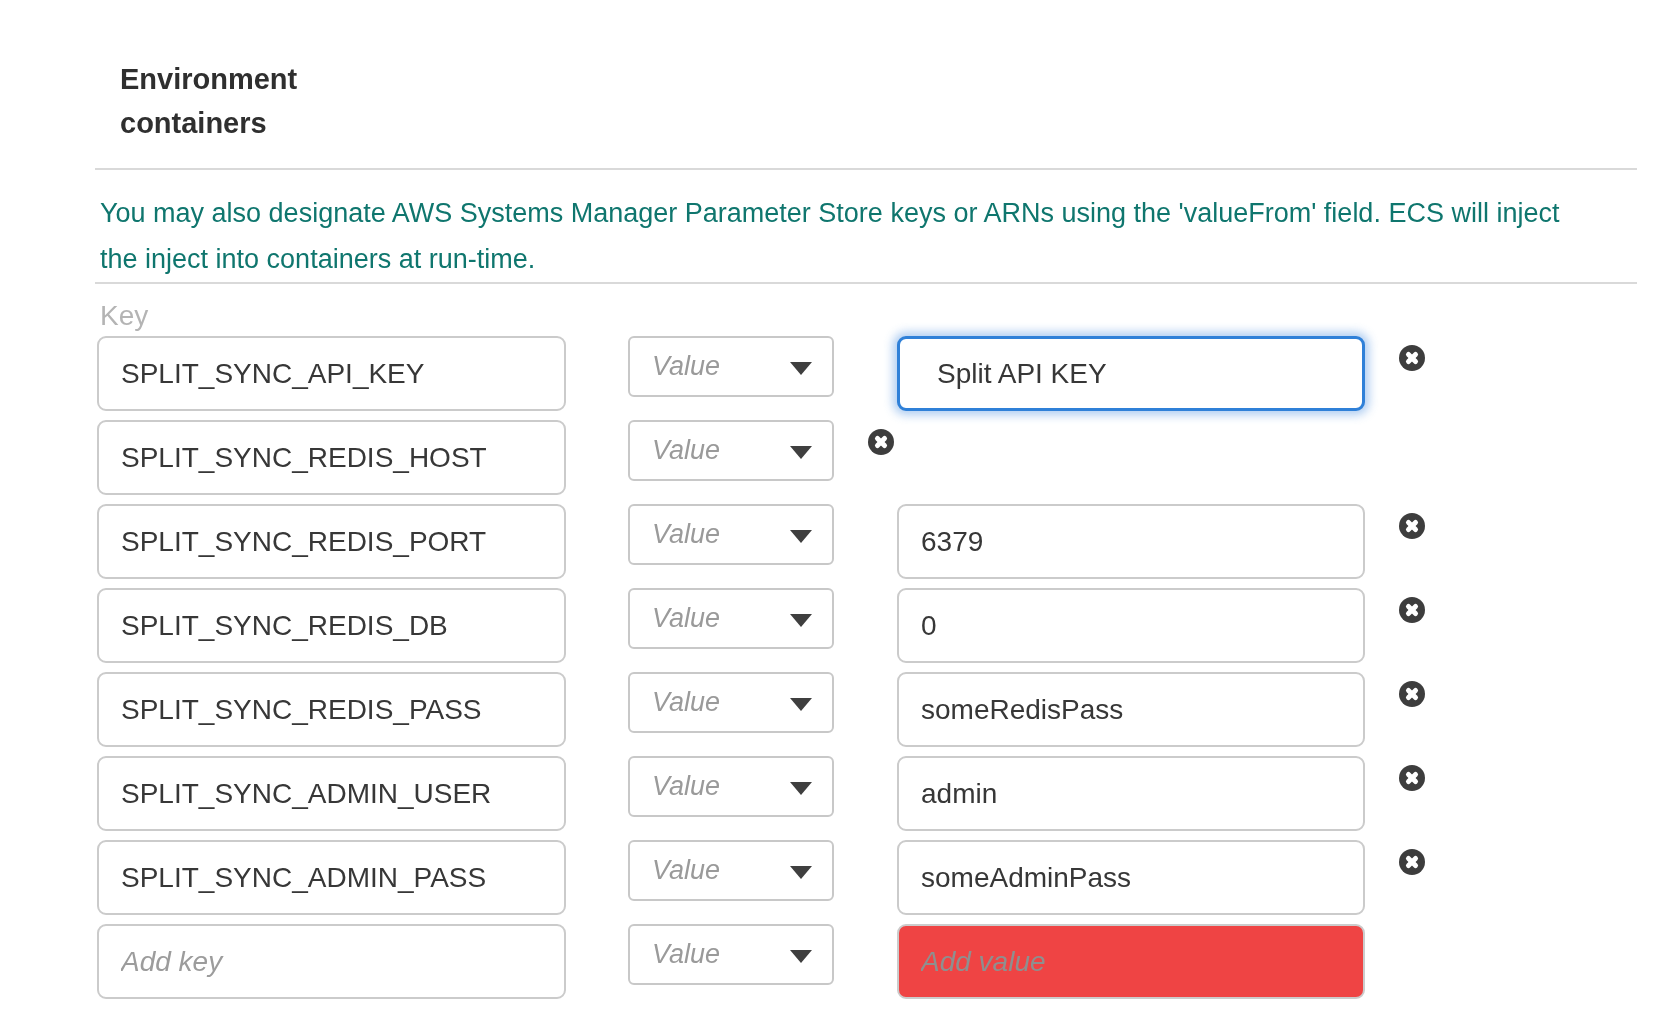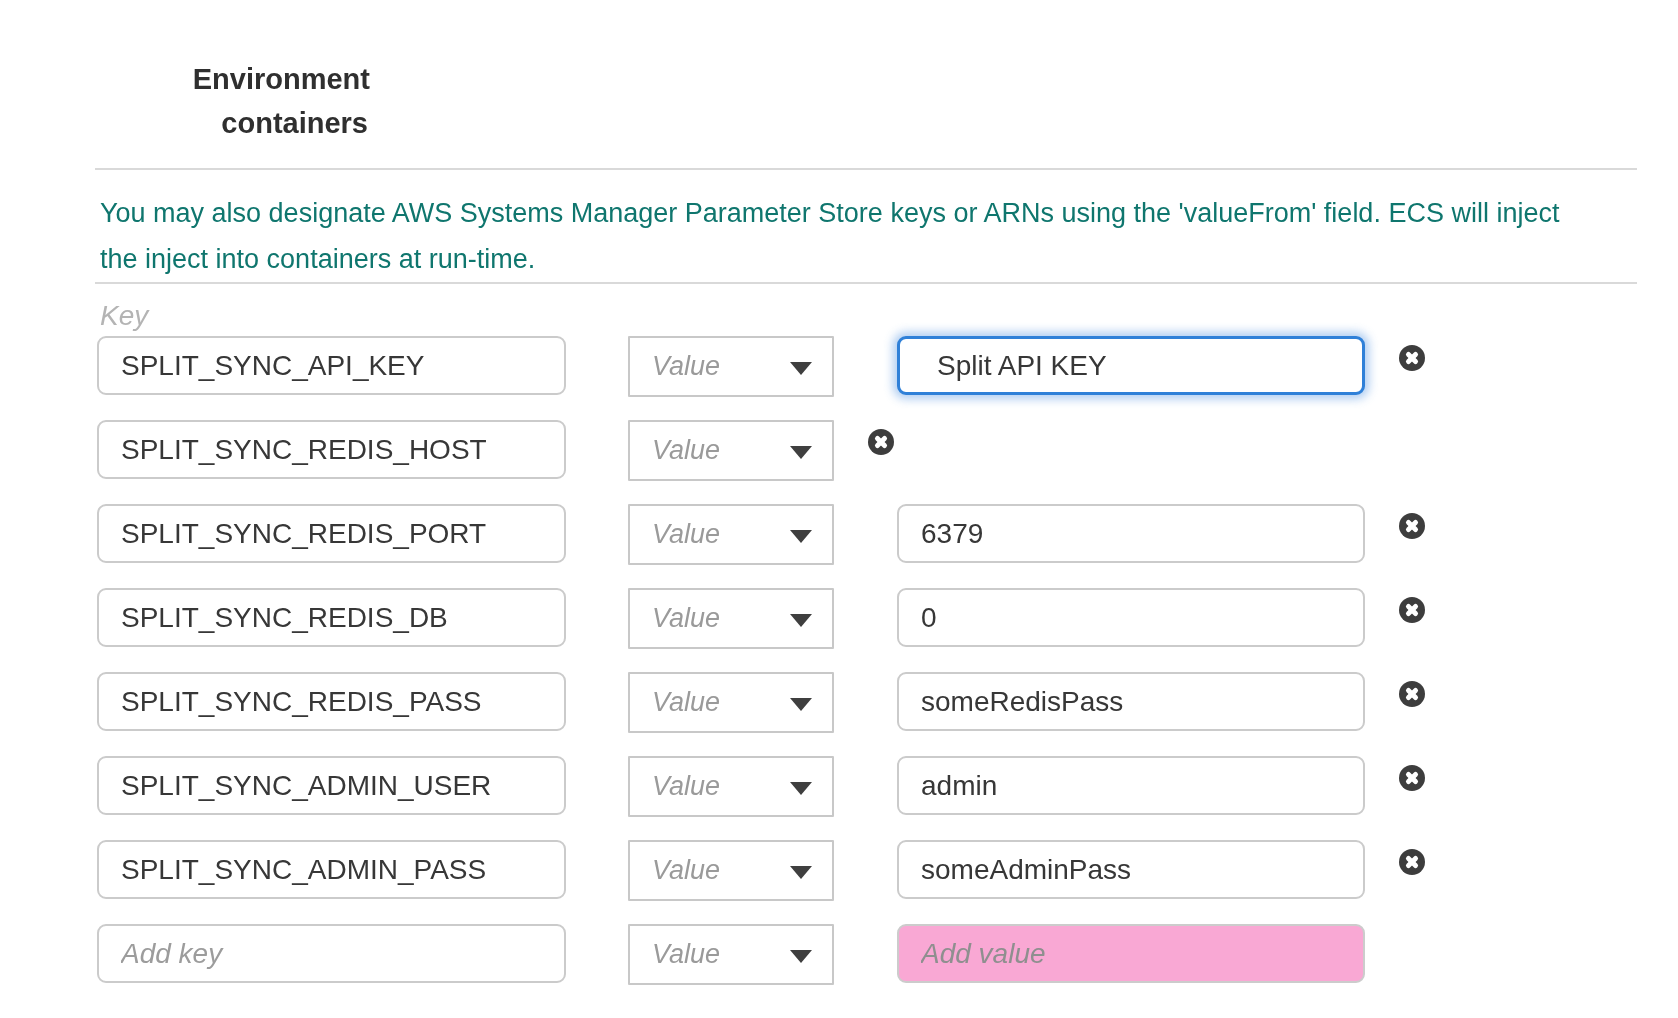--- a/index.html
+++ b/index.html
@@ -13,21 +13,20 @@
     background: #ffffff;
     overflow: hidden;
   }
 
   
   .form-label {
     position: absolute;
     left: 120px;
     top: 57px;
     width: 250px;
-    text-align: right;
     font-size: 29px;
     font-weight: bold;
     color: #2f2f2f;
     line-height: 44px;
   }
   .form-label .lbl-line { display: block; }
   .form-label .lbl-line2 { padding-right: 2px; }
 
   .divider {
     position: absolute;
@@ -48,68 +47,67 @@
     color: #0f766e;
     line-height: 46px;
   }
   .help-text .help-line { display: block; white-space: nowrap; }
 
   .col-label {
     position: absolute;
     left: 100px;
     top: 300px;
     font-size: 28px;
-    font-style: italic;
     color: #b4b4b4;
   }
 
   .rows {
     position: absolute;
     left: 97px;
     top: 336px;
   }
   .row {
     display: flex;
     align-items: flex-start;
     height: 61px;
     margin-bottom: 23px;
   }
 
   .field {
-    height: 59px;
+    height: 75px;
     border: 2px solid #cbcbcb;
     border-radius: 9px;
     background: #ffffff;
     font-family: "Liberation Sans", "DejaVu Sans", sans-serif;
     font-size: 28px;
     color: #373737;
     padding: 0 16px 0 22px;
     outline: none;
   }
   .field.key { width: 469px; }
   .field.value { width: 468px; margin-left: 63px; }
   .field::placeholder { color: #9c9c9c; font-style: italic; opacity: 1; }
 
   .field.value.focused {
     border: 3px solid #2f80d8;
     padding-left: 37px;
     box-shadow: 0 0 10px 4px rgba(77, 144, 224, 0.45);
   }
   .field.value.disabled-look {
-    background: #f9a8d4;
+    background: #ef4444;
     border-color: #cccccc;
   }
   .field.value.disabled-look::placeholder { color: #8f8f8f; }
 
   .dropdown {
     width: 206px;
     height: 61px;
     margin-left: 62px;
     border: 2px solid #c8c8c8;
-    border-radius: 1px;
+    border-radius: 6px;
     background: #ffffff;
     display: flex;
     align-items: center;
     justify-content: space-between;
     padding: 0 20px 0 22px;
     cursor: pointer;
   }
   .dropdown .dd-label {
     font-size: 27px;
     font-style: italic;

